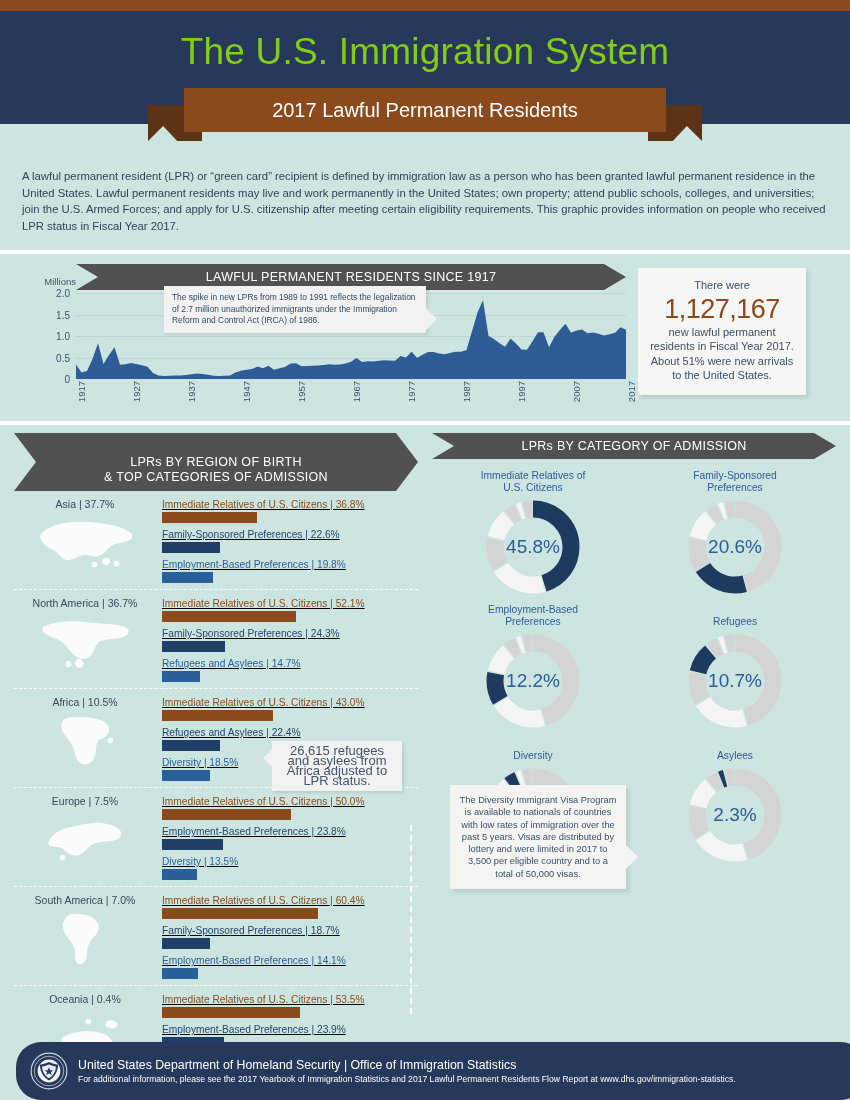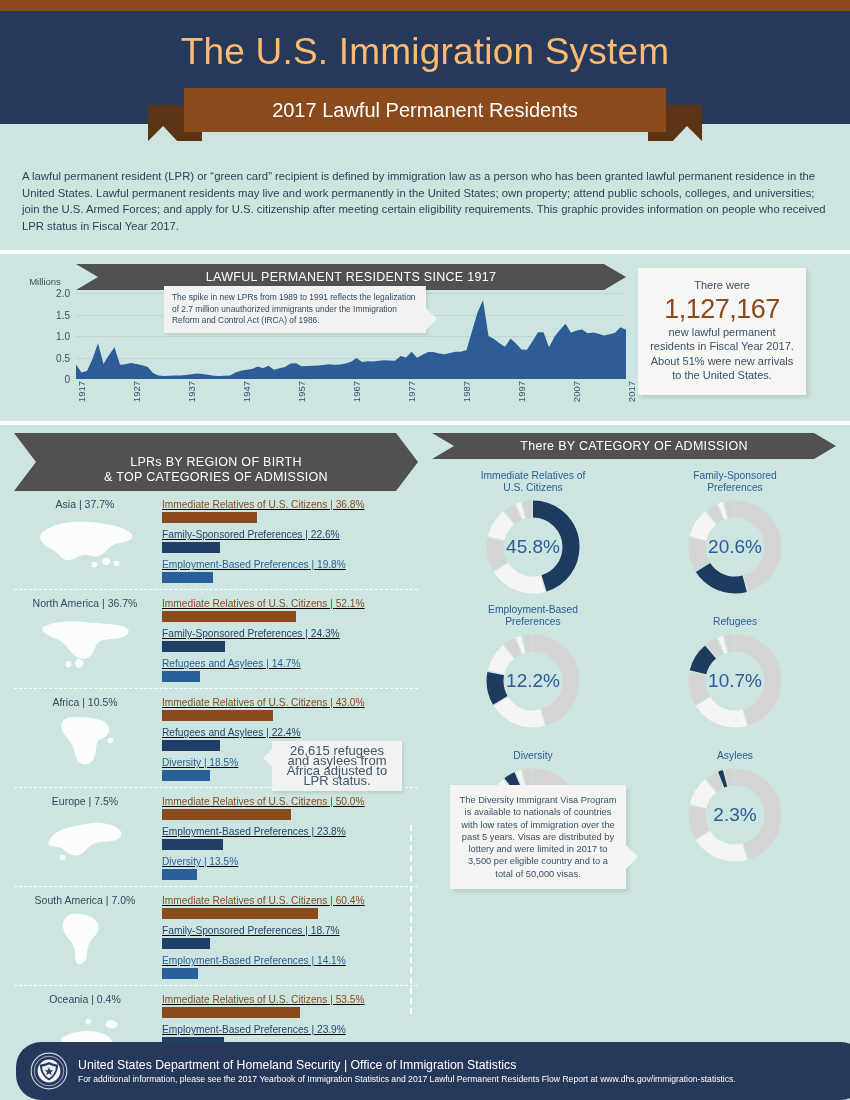--- a/index.html
+++ b/index.html
@@ -13,21 +13,21 @@
   .top-accent { height: 11px; background: #8b4a1c; width: 100%; }
 
   
   .header {
     background: #26395b;
     height: 113px;
     position: relative;
     text-align: center;
   }
   .main-title {
-    color: #fdba74;
+    color: #84cc16;
     font-size: 37px;
     font-weight: normal;
     letter-spacing: .2px;
     padding-top: 20px;
   }
   .ribbon-wrap {
     position: absolute;
     top: 88px; left: 0; width: 100%;
     height: 56px;
     z-index: 5;
@@ -65,21 +65,21 @@
     padding: 6px 0;
     clip-path: polygon(0 0, calc(100% - 22px) 0, 100% 50%, calc(100% - 22px) 100%, 0 100%, 22px 50%);
   }
   .banner.two-line { line-height: 15px; padding: 22px 0 6px; }
 
   
   .timeline-section { padding: 10px 0 6px; position: relative; }
   .tl-inner { display: flex; padding: 0 14px; }
   .tl-left { width: 612px; position: relative; }
   .tl-banner-row { display: flex; align-items: flex-end; margin-bottom: 3px; }
-  .millions-lbl { font-size: 9.5px; color: #3b5168; width: 62px; padding-bottom: 3px; text-align: center; }
+  .millions-lbl { font-size: 9.5px; color: #3b5168; width: 62px; padding-bottom: 3px; text-align: right; }
   .tl-banner { flex: 1; }
   .chart-area { display: flex; }
   .y-axis {
     width: 62px; height: 86px; position: relative;
     font-size: 10px; color: #3b5168;
   }
   .y-tick { position: absolute; right: 6px; transform: translateY(-50%); }
   .plot {
     flex: 1; height: 86px; position: relative;
     border-bottom: 2px solid #2d5c96;
@@ -423,21 +423,21 @@
             <div class="bar-item">
               <div class="bar-label c2">Family-Sponsored Preferences | 18.7%</div>
               <div class="bar c2" style="width: 48px;"></div>
             </div>
           </div>
         </div>
       </div>
   </div>
 
   <div class="col-right">
-    <div class="banner">There BY CATEGORY OF ADMISSION</div>
+    <div class="banner">LPRs BY CATEGORY OF ADMISSION</div>
     <div class="donut-grid" id="donuts">
         <div class="donut-cell">
           <div class="donut-title">
             <div>
               <div>Immediate Relatives of</div>
               <div>U.S. Citizens</div>
             </div>
           </div>
           <div class="donut-wrap">
             <div class="donut"><svg viewBox="0 0 100 100">

